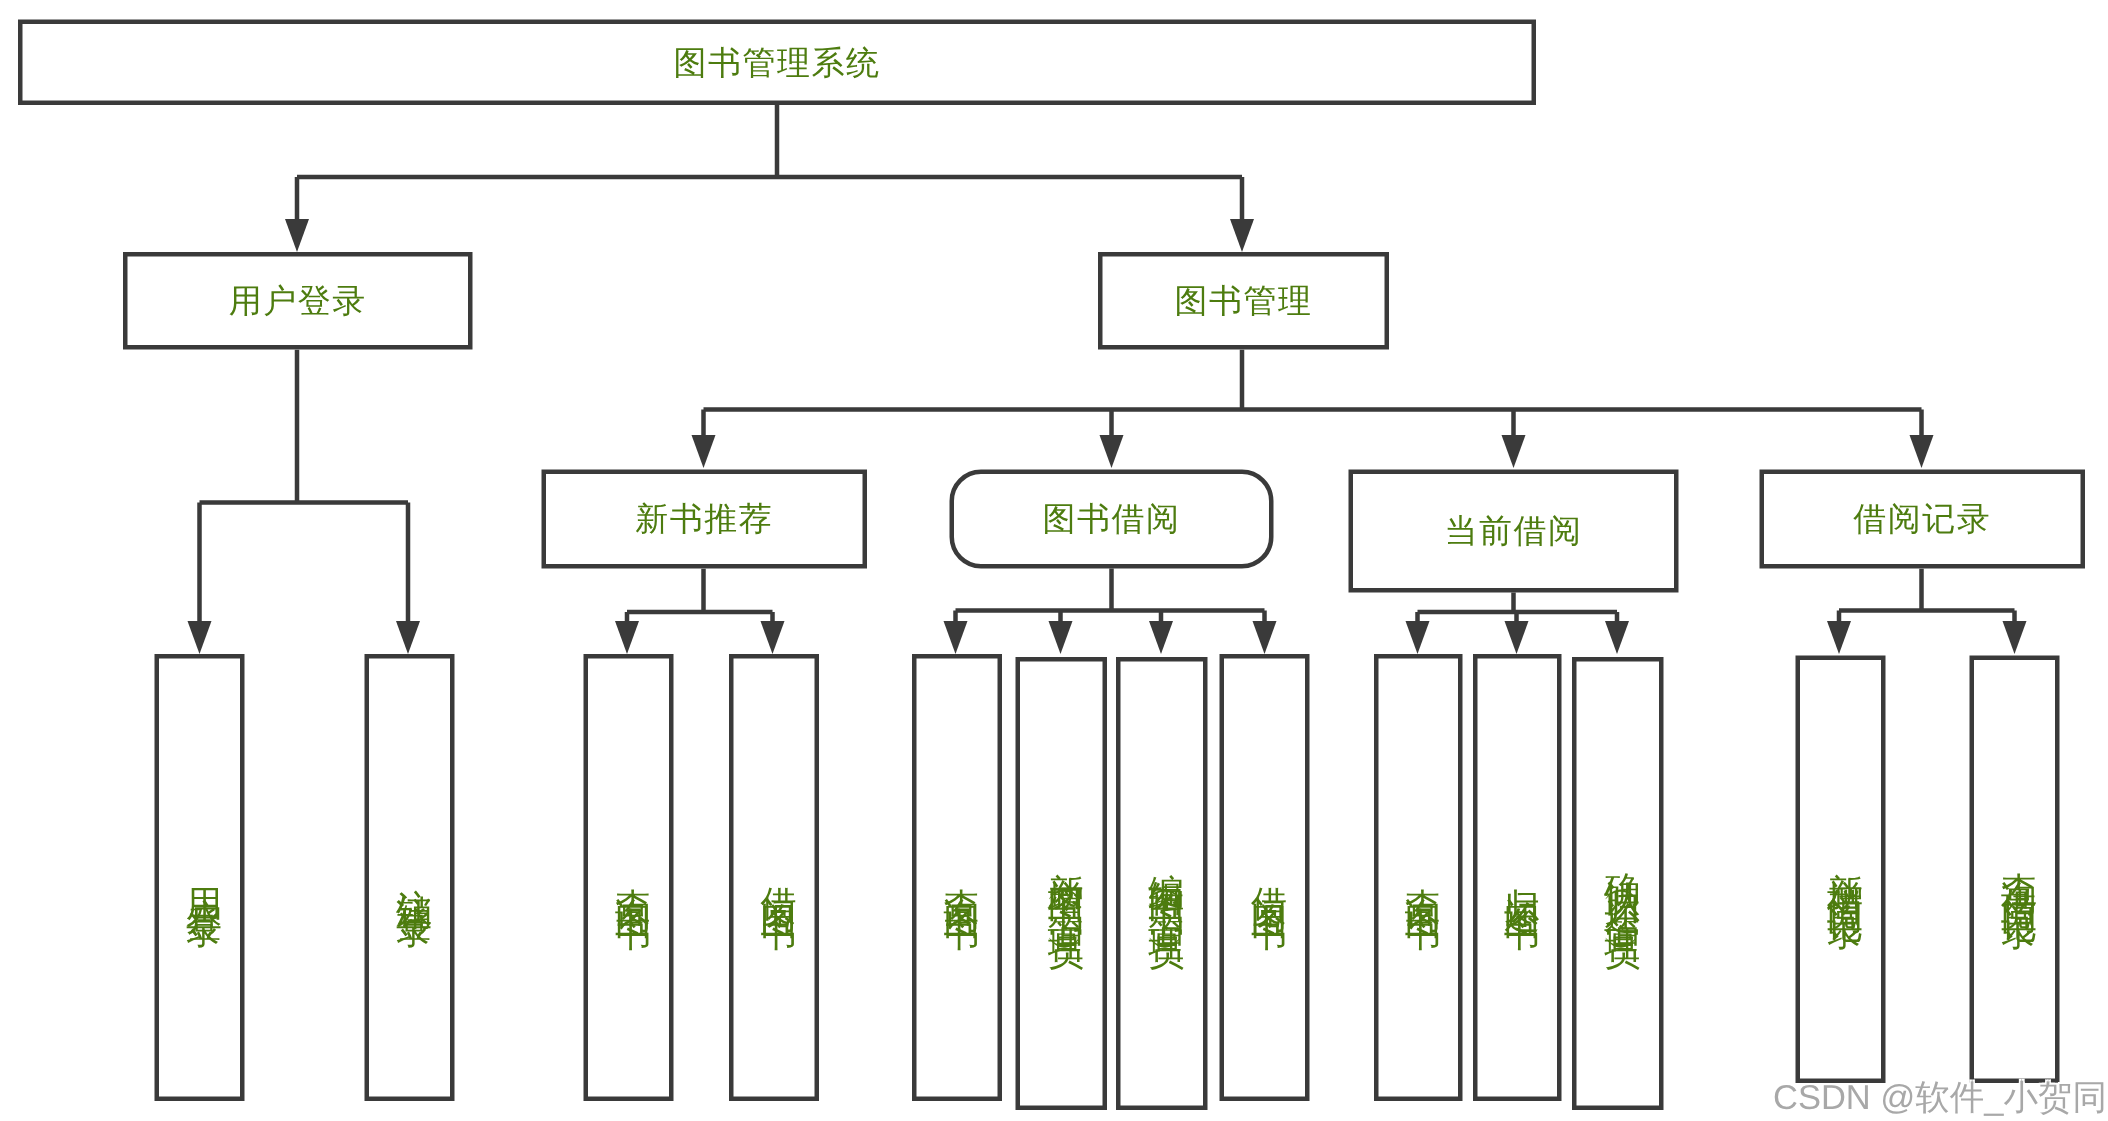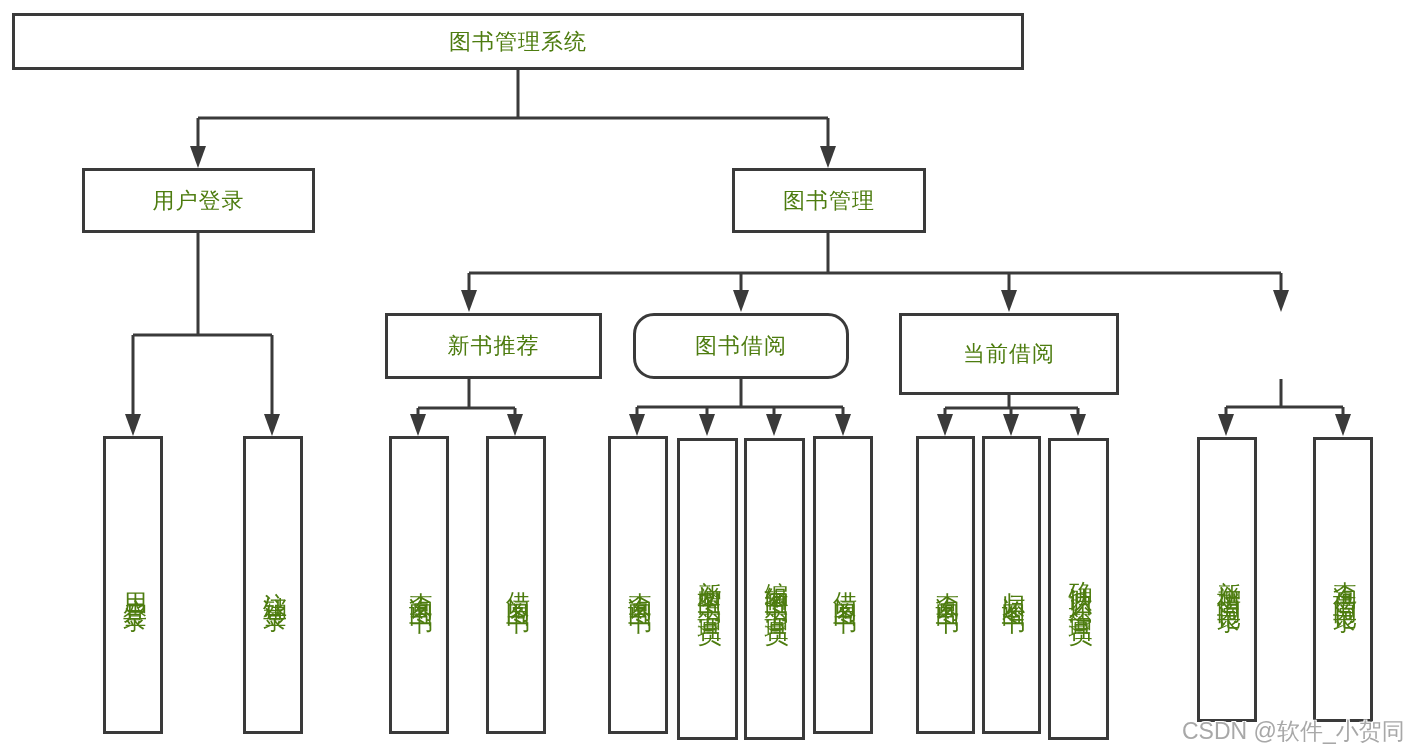--- a/index.html
+++ b/index.html
@@ -97,23 +97,24 @@
       <polygon points="1218,414 1234,414 1226,436"></polygon>
       <polygon points="1335,414 1351,414 1343,436"></polygon>
     </g>
   </svg>
 
   <div class="box" style="left:12px; top:13px; width:1012px; height:57px;">图书管理系统</div>
 
   <div class="box" style="left:82px; top:168px; width:233px; height:65px;">用户登录</div>
   <div class="box" style="left:712px; top:168px; width:194px; height:65px;margin-left:20px;">图书管理</div>
 
-  <div class="box" style="left:361px; top:313px; width:217px; height:66px;margin-left:24px;">新书推荐</div>
+  <div class="box" style="left:361px; top:313px; width:217px; height:66px;">新书推荐</div>
   <div class="box" style="left:633px; top:313px; width:216px; height:66px;border-radius:21px;">图书借阅</div>
   <div class="box" style="left:899px; top:313px; width:220px; height:82px;">当前借阅</div>
+  <div class="box" style="left:1173px; top:313px; width:217px; height:66px;">借阅记录</div>
 
   <div class="box v" style="left:103px; top:436px; width:60px; height:298px;">用户登录</div>
   <div class="box v" style="left:243px; top:436px; width:60px; height:298px;">注销登录</div>
 
   <div class="box v" style="left:389px; top:436px; width:60px; height:298px;">查询图书</div>
   <div class="box v" style="left:486px; top:436px; width:60px; height:298px;">借阅图书</div>
 
   <div class="box v" style="left:608px; top:436px; width:60px; height:298px;">查询图书</div>
   <div class="box v" style="left:677px; top:438px; width:61px; height:302px;">新增图书（管理员）</div>
   <div class="box v" style="left:744px; top:438px; width:61px; height:302px;">编辑图书（管理员）</div>

